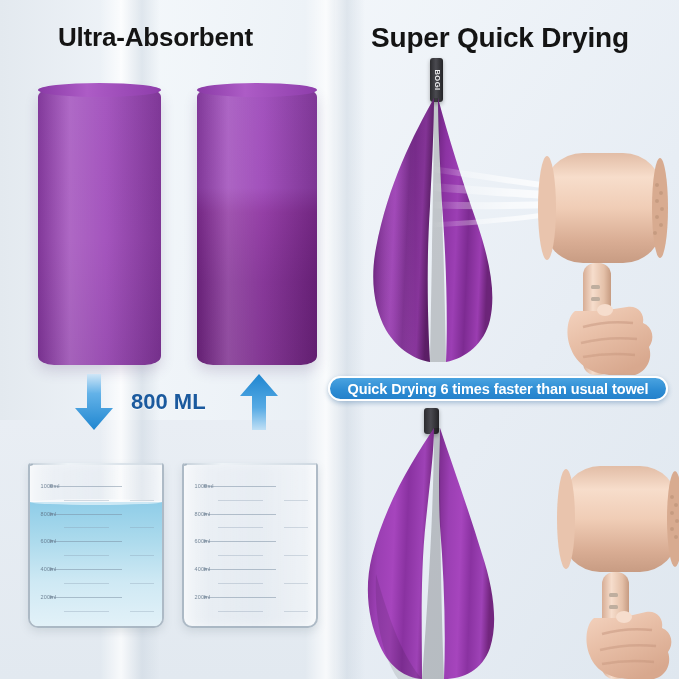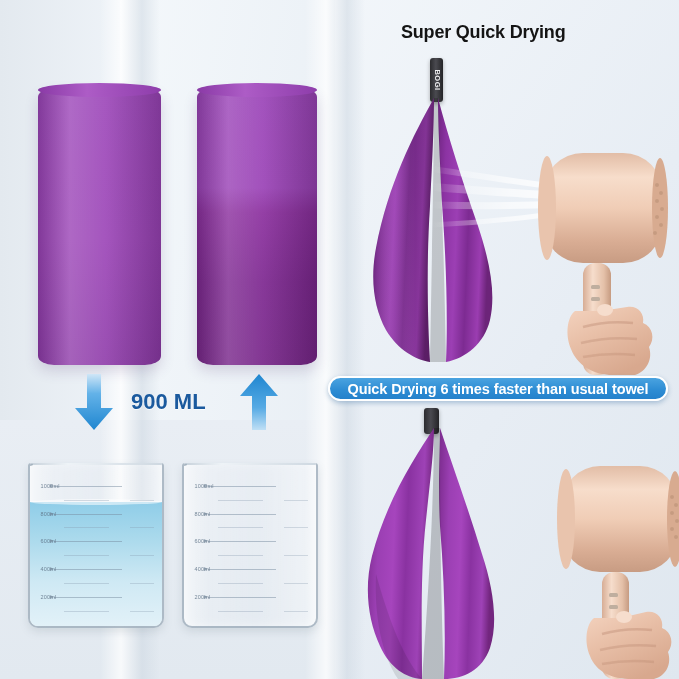--- a/index.html
+++ b/index.html
@@ -41,21 +41,21 @@
 
   
   .title {
     position: absolute;
     font-weight: bold;
     color: #141414;
     letter-spacing: -0.2px;
     white-space: nowrap;
   }
   #title-left  { left: 58px;  top: 22px; font-size: 26px; }
-  #title-right { left: 401px; top: 22px; font-size: 18px; }
+  #title-right { left: 371px; top: 22px; font-size: 28px; }
 
   
   .roll {
     position: absolute;
     border-radius: 16px / 9px;
     box-shadow: 0 6px 14px rgba(80,50,110,.18);
   }
   #roll-dry {
     left: 38px; top: 88px; width: 123px; height: 277px;
     background:
@@ -195,20 +195,21 @@
 
 <div id="stage">
 
   <div class="wall-left"></div>
   <div class="wall-mid"></div>
   <div class="wall-right"></div>
   <div class="floor"></div>
   <div class="seam-v" style="left:100px;"></div>
   <div class="seam-v" style="left:305px;"></div>
 
+  <div class="title" id="title-left">Ultra-Absorbent</div>
 
   <div class="roll" id="roll-dry">
     <div class="roll-top"></div>
   </div>
   <div class="roll" id="roll-wet">
     <div class="roll-top"></div>
   </div>
 
   <svg class="arrow" id="arrow-down" viewBox="0 0 42 56">
     <defs>
@@ -225,21 +226,21 @@
     <defs>
       <linearGradient id="gup" x1="0" y1="0" x2="0" y2="1">
         <stop offset="0%" stop-color="#1f86d0"></stop>
         <stop offset="60%" stop-color="#56aae4"></stop>
         <stop offset="100%" stop-color="#bfdff5"></stop>
       </linearGradient>
     </defs>
     <path d="M21 0 L40 22 H28 V56 H14 V22 H2 Z" fill="url(#gup)"></path>
   </svg>
 
-  <div id="ml-label">900 ML</div>
+  <div id="ml-label">800 ML</div>
 
   <div class="beaker" id="beaker-filled">
     <div class="beaker-rim">
       <div class="spout"></div>
     </div>
     <div class="liquid" style="height:76%;">
       <div class="liquid-top"></div>
     </div>
     <div class="grad">
       <div class="tick-major" style="top:14%"></div>

